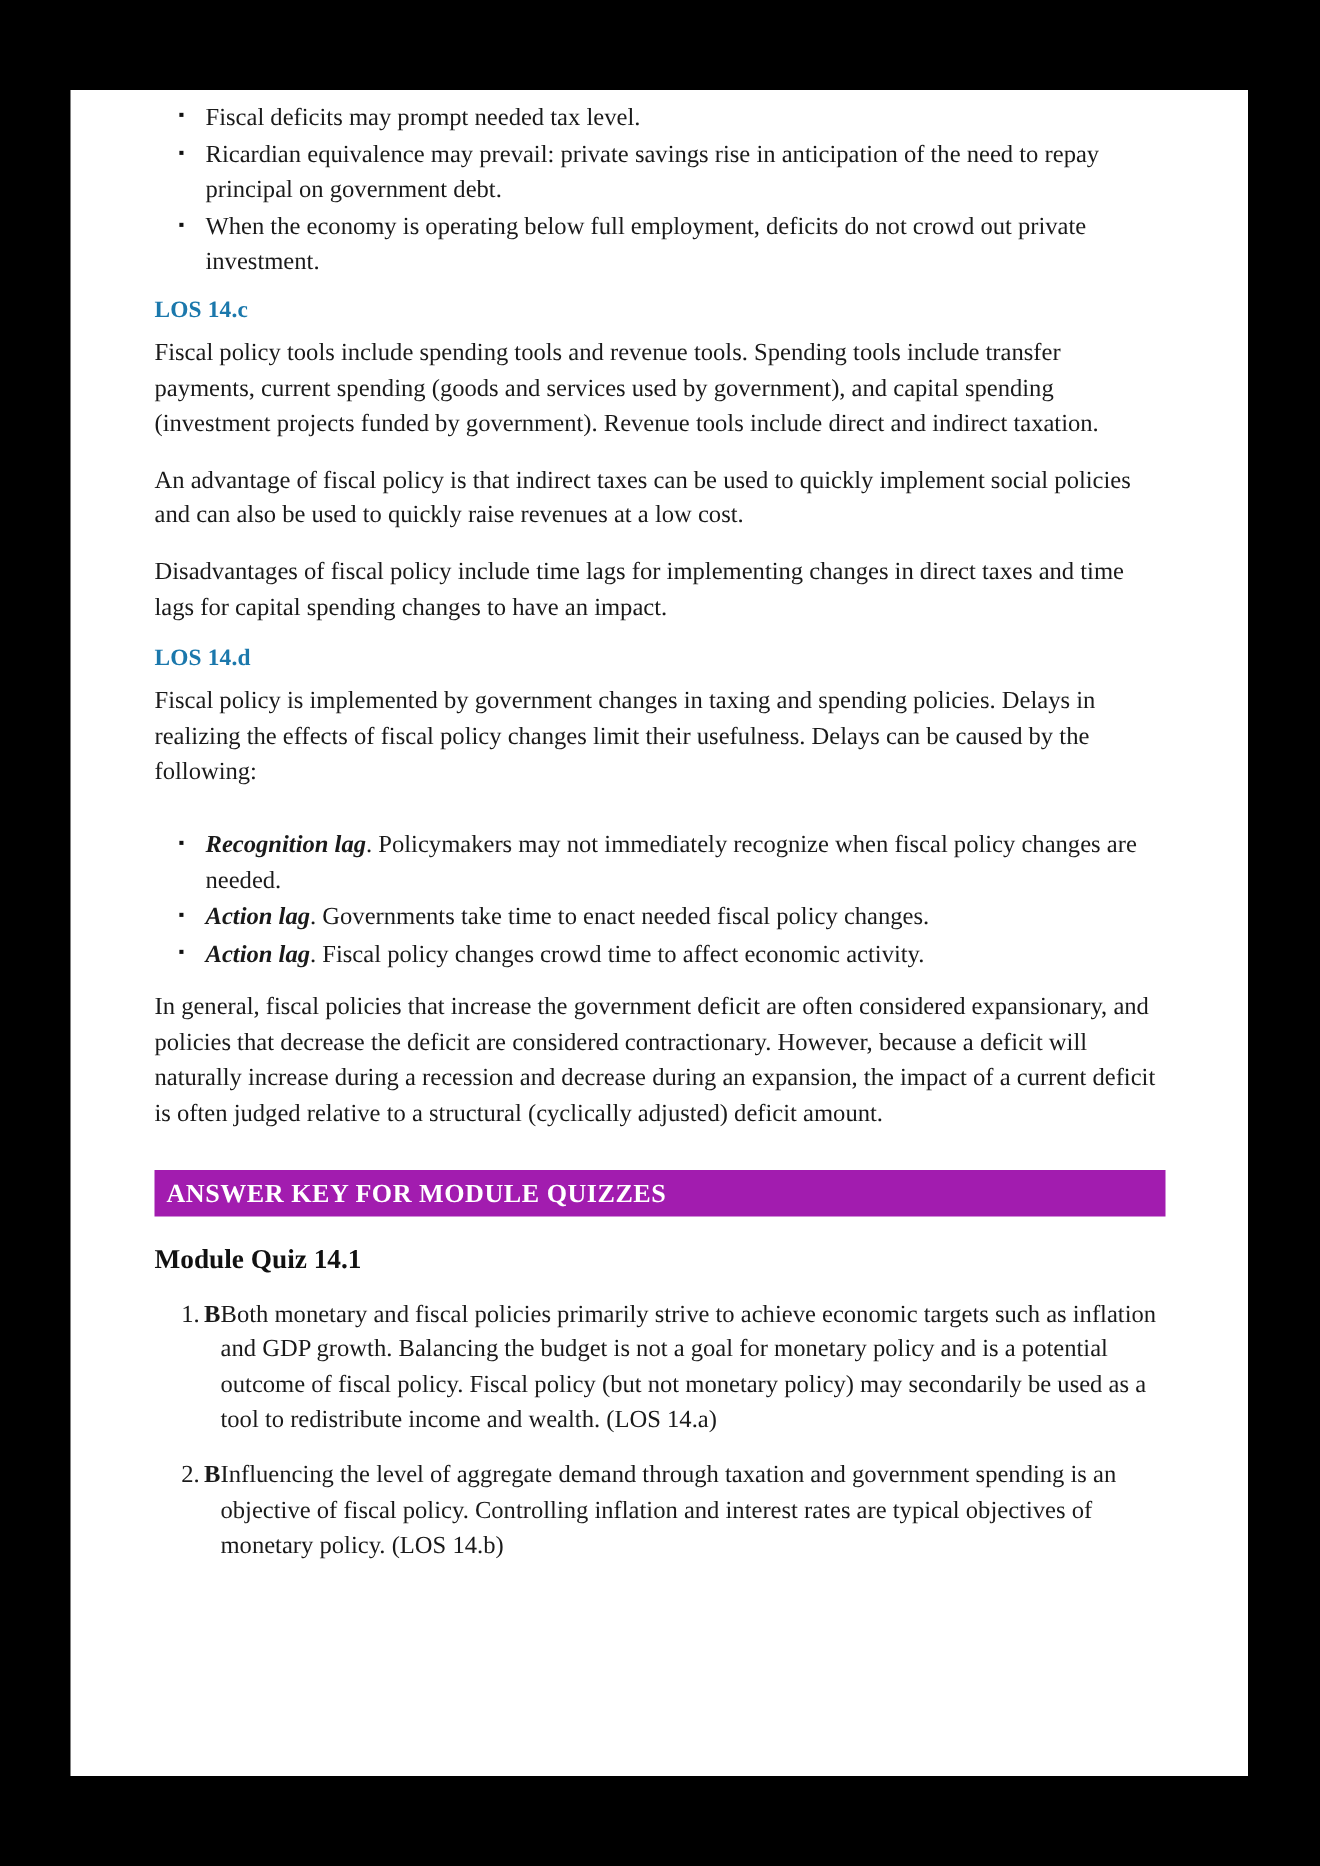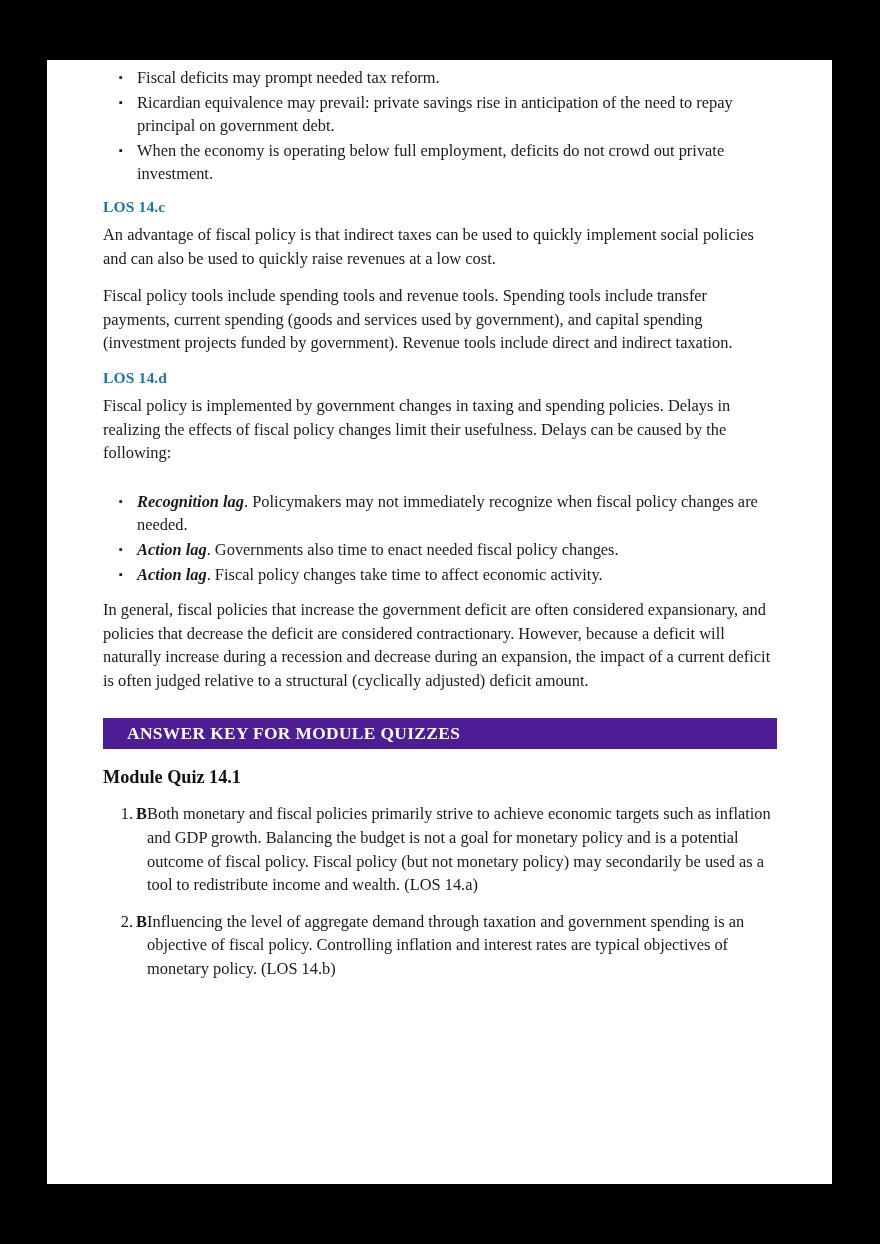--- a/index.html
+++ b/index.html
@@ -70,27 +70,27 @@
     font-size: 15.6px;
     font-weight: bold;
     color: #1b78ac;
     margin: 6px 0 7px 0;
     letter-spacing: 0.1px;
   }
 
   
   .banner {
     margin: 26px 0 18px 0;
-    background: #4c1d95;
+    background: #a21caf;
     width: 674px;
     height: 31px;
     display: flex;
     align-items: center;
     box-sizing: border-box;
-    padding-left: 24px;
+    padding-left: 8px;
   }
   .banner-text {
     color: #ffffff;
     font-size: 17.4px;
     font-weight: bold;
     letter-spacing: 0.35px;
   }
 
   
   .quiz-heading {
@@ -129,51 +129,52 @@
 </style>
 </head>
 <body>
 
 <div class="page">
   <div class="content">
 
     <ul class="sq">
       <li>
         <span class="bullet">▪</span>
-        <span>Fiscal deficits may prompt needed tax reform.</span>
+        <span>Fiscal deficits may prompt needed tax level.</span>
       </li>
       <li>
         <span class="bullet">▪</span>
         <span>Ricardian equivalence may prevail: private savings rise in anticipation of the need to repay principal on government debt.</span>
       </li>
       <li>
         <span class="bullet">▪</span>
         <span>When the economy is operating below full employment, deficits do not crowd out private investment.</span>
       </li>
     </ul>
 
     <div class="los">LOS 14.c</div>
+    <p class="para">Fiscal policy tools include spending tools and revenue tools. Spending tools include transfer payments, current spending (goods and services used by government), and capital spending (investment projects funded by government). Revenue tools include direct and indirect taxation.</p>
     <p class="para">An advantage of fiscal policy is that indirect taxes can be used to quickly implement social policies and can also be used to quickly raise revenues at a low cost.</p>
-    <p class="para">Fiscal policy tools include spending tools and revenue tools. Spending tools include transfer payments, current spending (goods and services used by government), and capital spending (investment projects funded by government). Revenue tools include direct and indirect taxation.</p>
+    <p class="para">Disadvantages of fiscal policy include time lags for implementing changes in direct taxes and time lags for capital spending changes to have an impact.</p>
 
     <div class="los">LOS 14.d</div>
     <p class="para tight">Fiscal policy is implemented by government changes in taxing and spending policies. Delays in realizing the effects of fiscal policy changes limit their usefulness. Delays can be caused by the following:</p>
 
     <ul class="sq">
       <li>
         <span class="bullet">▪</span>
         <i>Recognition lag</i><span>. Policymakers may not immediately recognize when fiscal policy changes are needed.</span>
       </li>
       <li>
         <span class="bullet">▪</span>
-        <i>Action lag</i><span>. Governments also time to enact needed fiscal policy changes.</span>
-      </li>
-      <li>
-        <span class="bullet">▪</span>
-        <i>Action lag</i><span>. Fiscal policy changes take time to affect economic activity.</span>
+        <i>Action lag</i><span>. Governments take time to enact needed fiscal policy changes.</span>
+      </li>
+      <li>
+        <span class="bullet">▪</span>
+        <i>Action lag</i><span>. Fiscal policy changes crowd time to affect economic activity.</span>
       </li>
     </ul>
 
     <p class="para">In general, fiscal policies that increase the government deficit are often considered expansionary, and policies that decrease the deficit are considered contractionary. However, because a deficit will naturally increase during a recession and decrease during an expansion, the impact of a current deficit is often judged relative to a structural (cyclically adjusted) deficit amount.</p>
 
     <div class="banner">
       <span class="banner-text">ANSWER KEY FOR MODULE QUIZZES</span>
     </div>
 
     <div class="quiz-heading first">Module Quiz 14.1</div>

